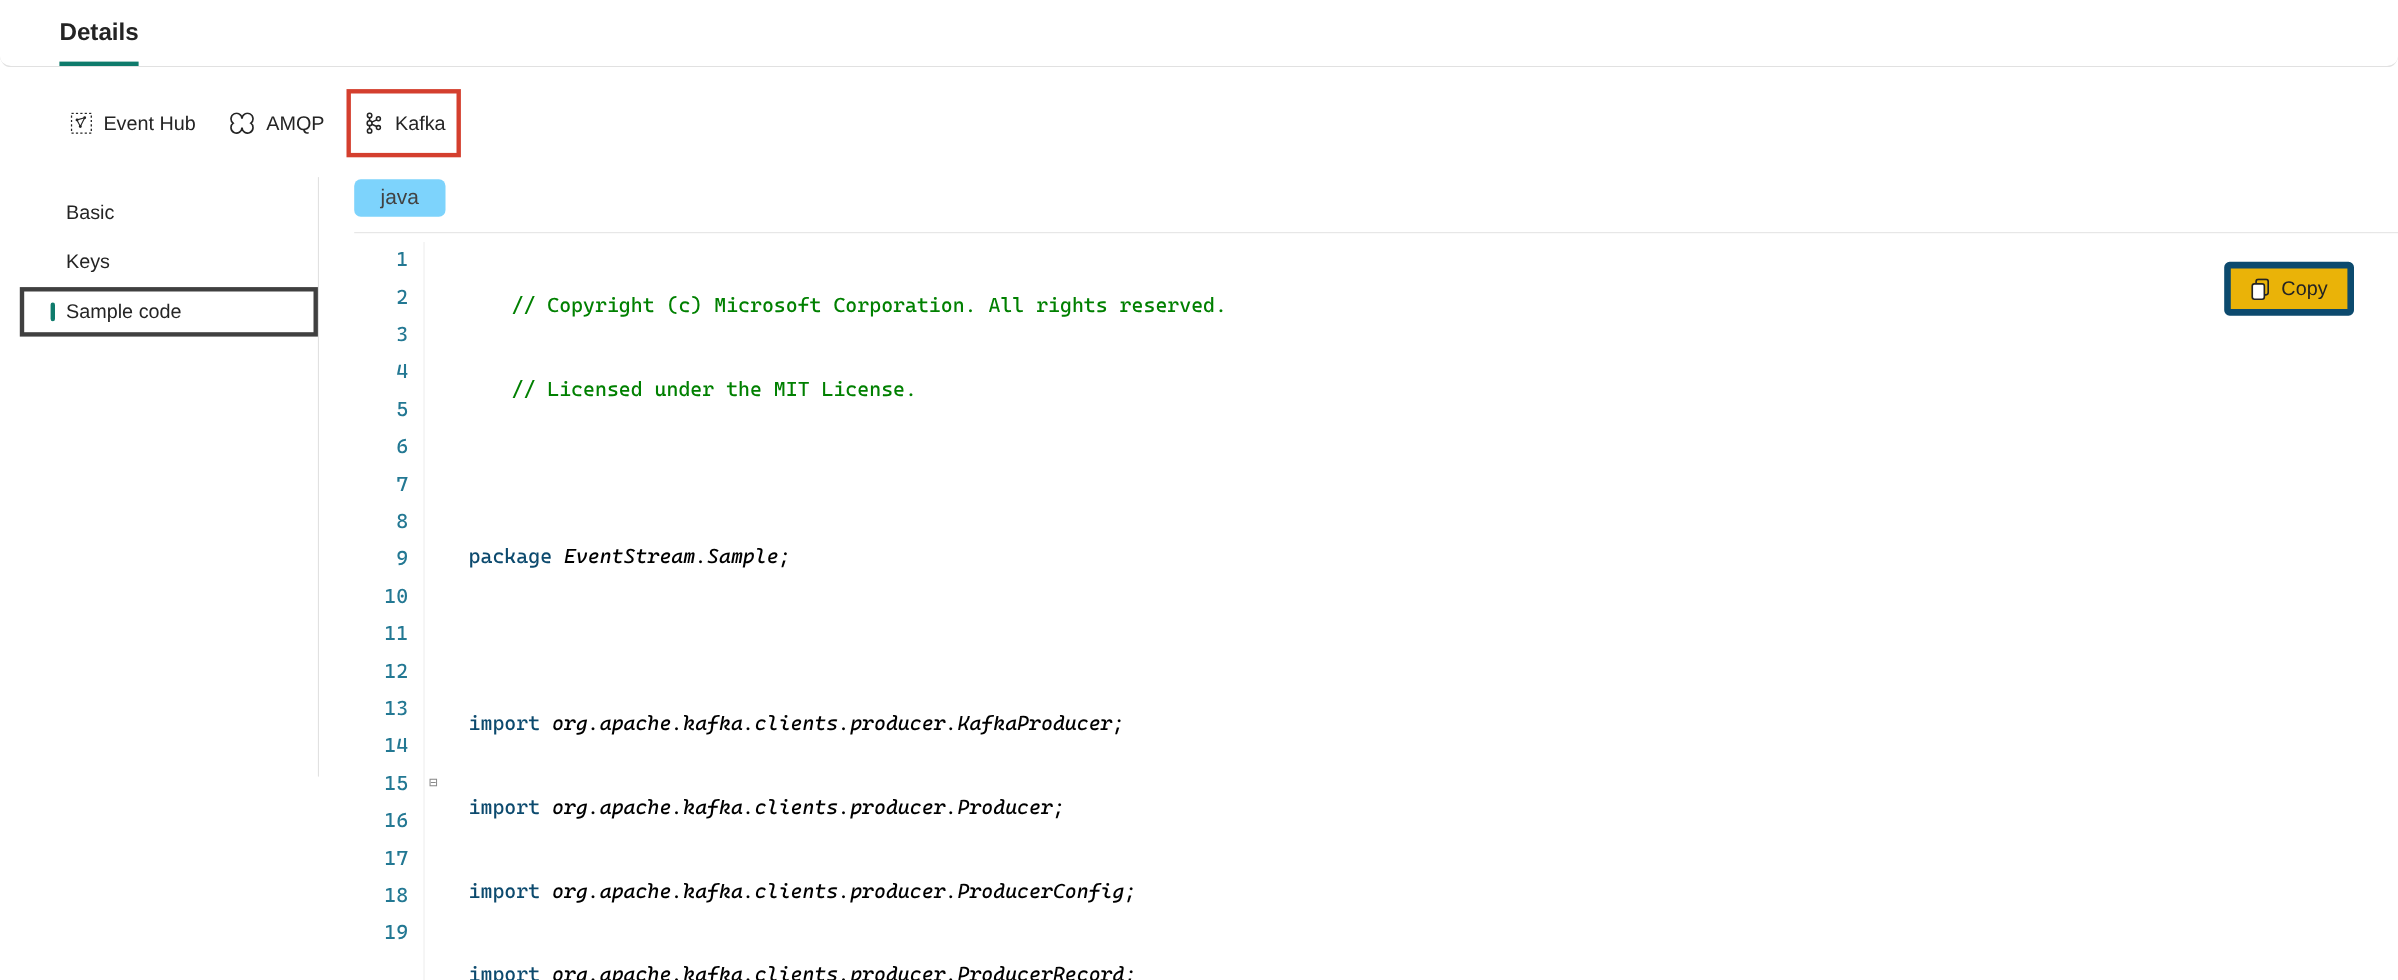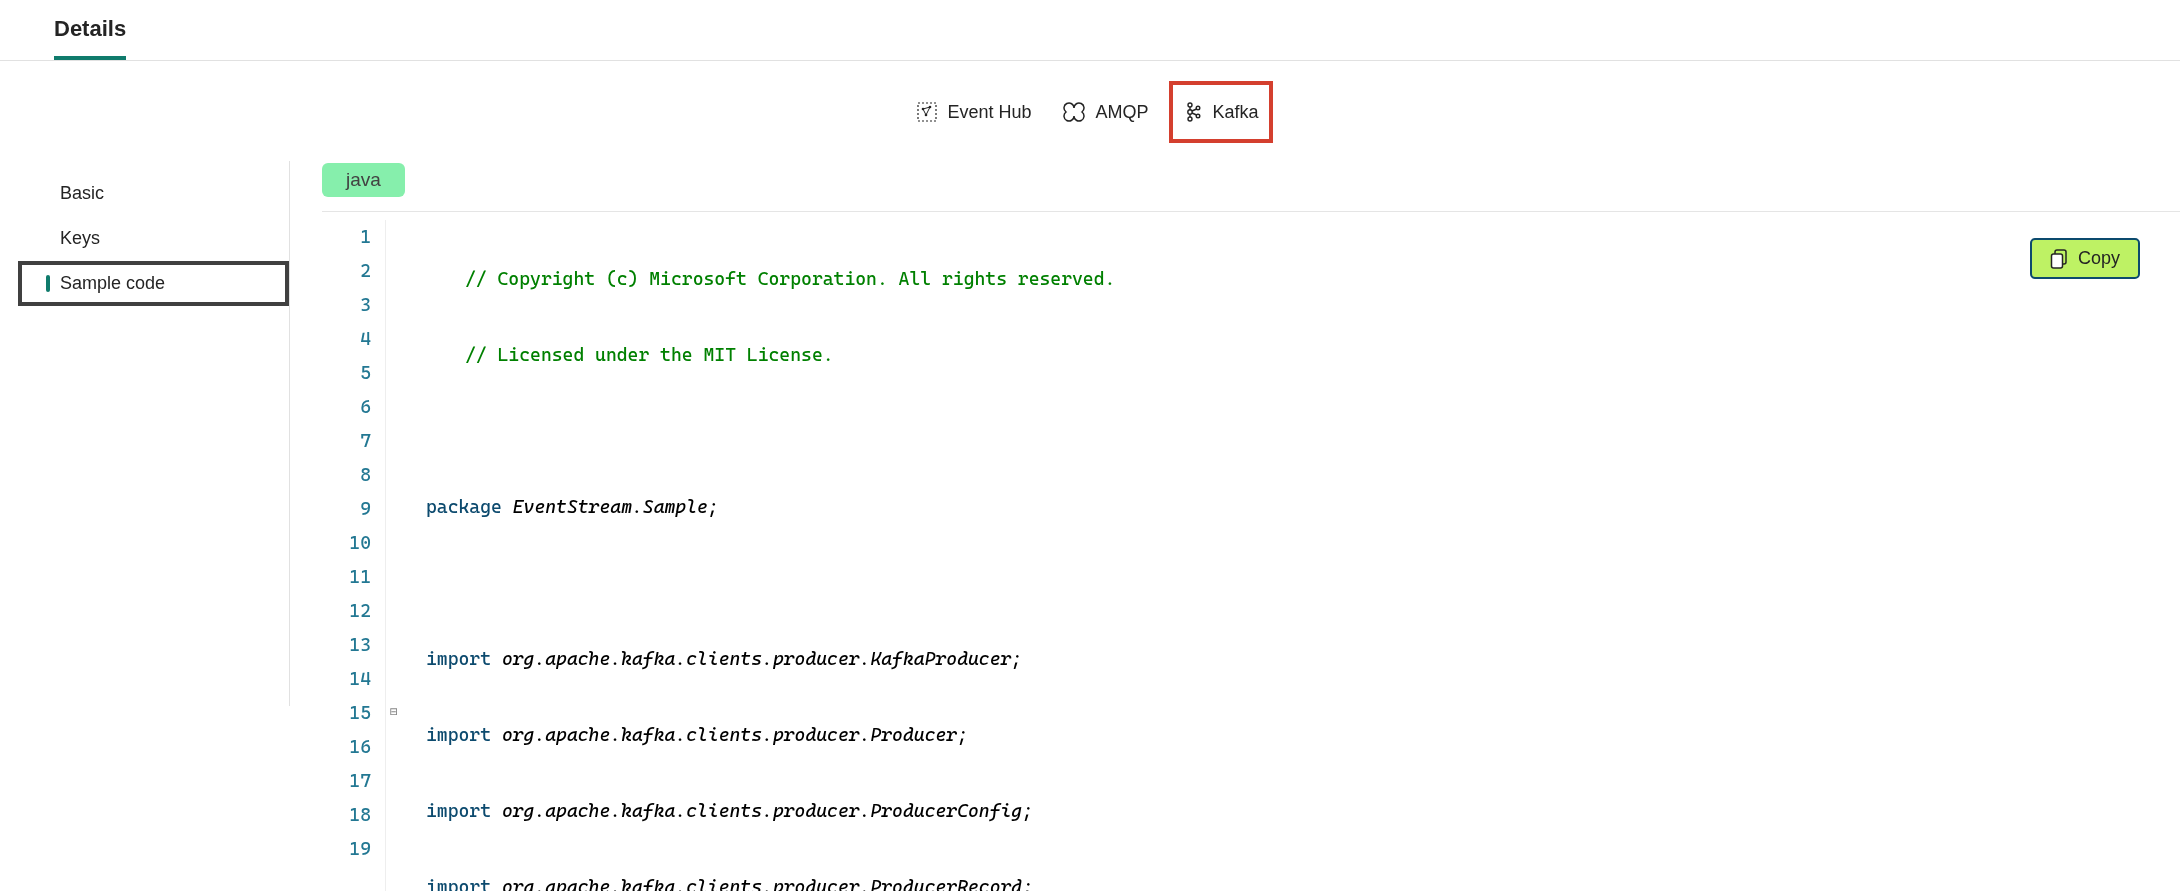--- a/index.html
+++ b/index.html
@@ -6,36 +6,36 @@
   body {
     font-family: "Segoe UI", -apple-system, BlinkMacSystemFont, sans-serif;
     background: #ffffff;
     color: #242424;
     font-size: 14px;
     width: 2180px;
   }
   .top-tabs {
     padding: 16px 30px 0 54px;
     border-bottom: 1px solid #e1e1e1;
+    border-radius: 10px;
   }
   .top-tab {
     display: inline-block;
     font-size: 22px;
     font-weight: 600;
     color: #242424;
     padding-bottom: 14px;
     border-bottom: 4px solid #0f7b6c;
     cursor: pointer;
   }
   .protocol-tabs {
     display: flex;
     align-items: center;
     gap: 10px;
     padding: 20px 54px 18px 54px;
-    justify-content: center;
   }
   .proto-tab {
     display: inline-flex;
     align-items: center;
     gap: 10px;
     font-size: 18px;
     color: #242424;
     padding: 6px 10px;
     cursor: pointer;
   }
@@ -80,38 +80,38 @@
     padding: 8px 16px 8px 38px;
   }
   .content {
     flex: 1;
     padding-left: 32px;
     padding-top: 2px;
     min-width: 0;
   }
   .lang-pill {
     display: inline-block;
-    background: #86efac;
+    background: #7dd3fc;
     color: #424242;
     font-size: 19px;
     padding: 6px 24px;
     border-radius: 6px;
     margin-bottom: 14px;
   }
   .editor-wrap {
     position: relative;
     border-top: 1px solid #e5e5e5;
     background: #fff;
   }
   .copy-btn {
     position: absolute;
     right: 40px;
     top: 26px;
-    background: #bef264;
-    border: 2px solid #0c4a6e;
+    background: #eab308;
+    border: 6px solid #0c4a6e;
     border-radius: 5px;
     padding: 8px 18px;
     font-size: 18px;
     display: inline-flex;
     align-items: center;
     gap: 10px;
     cursor: pointer;
     color: #242424;
   }
   .editor {

